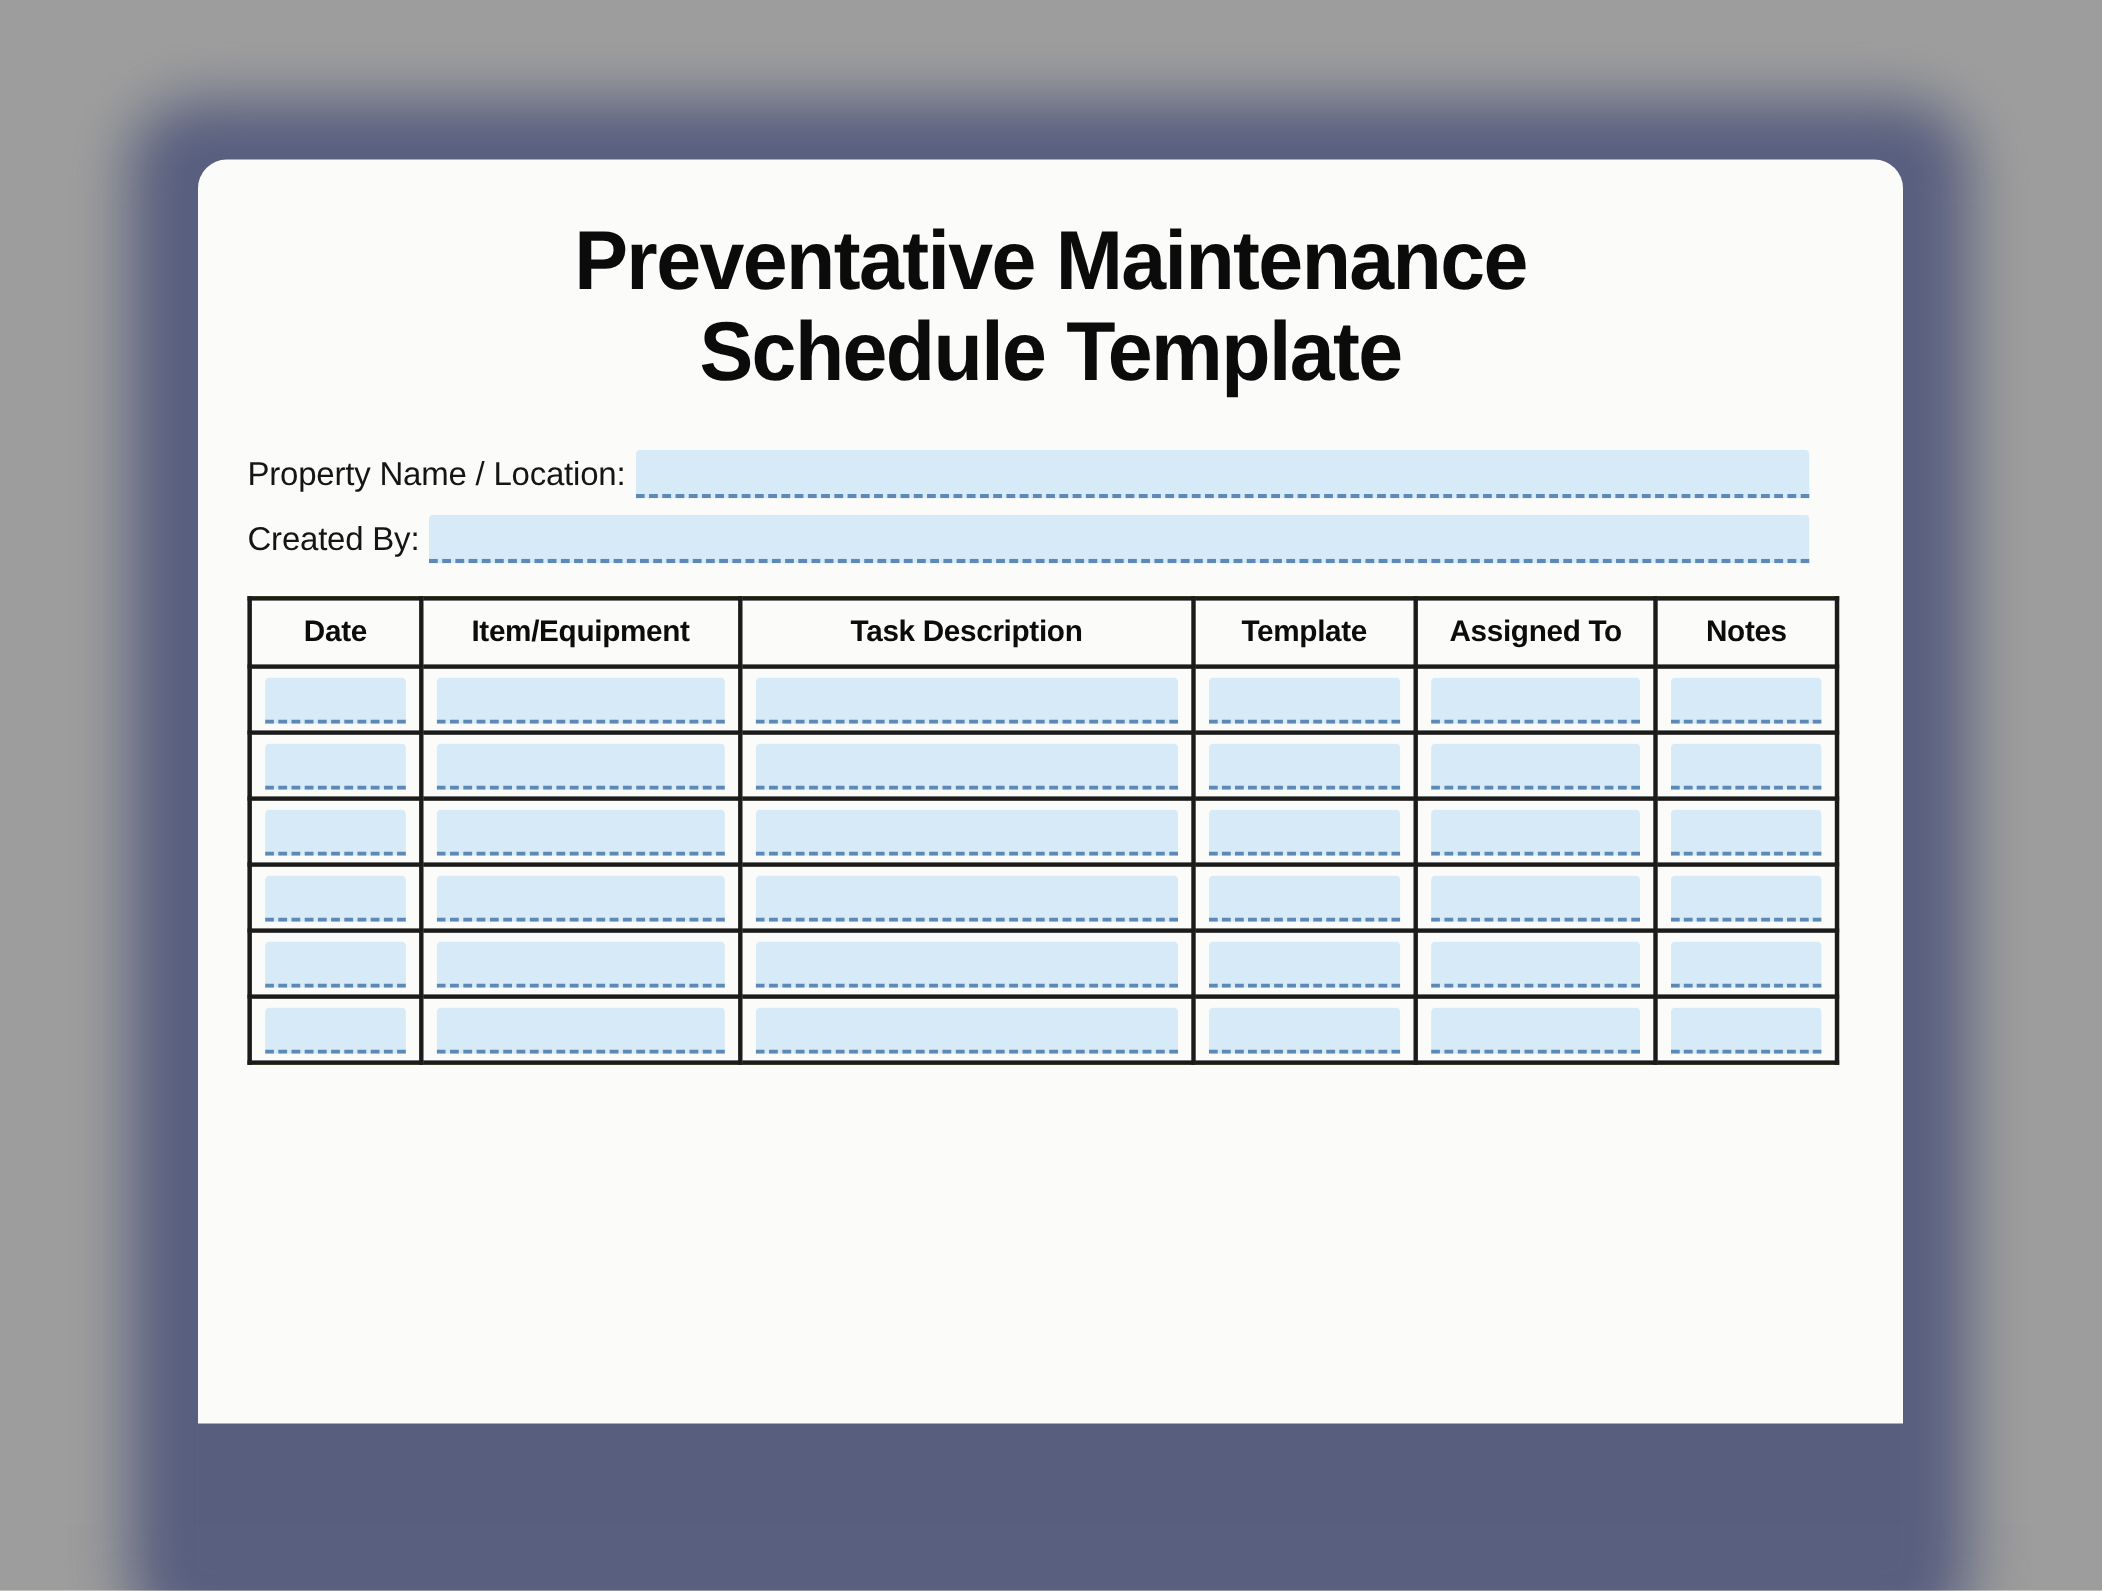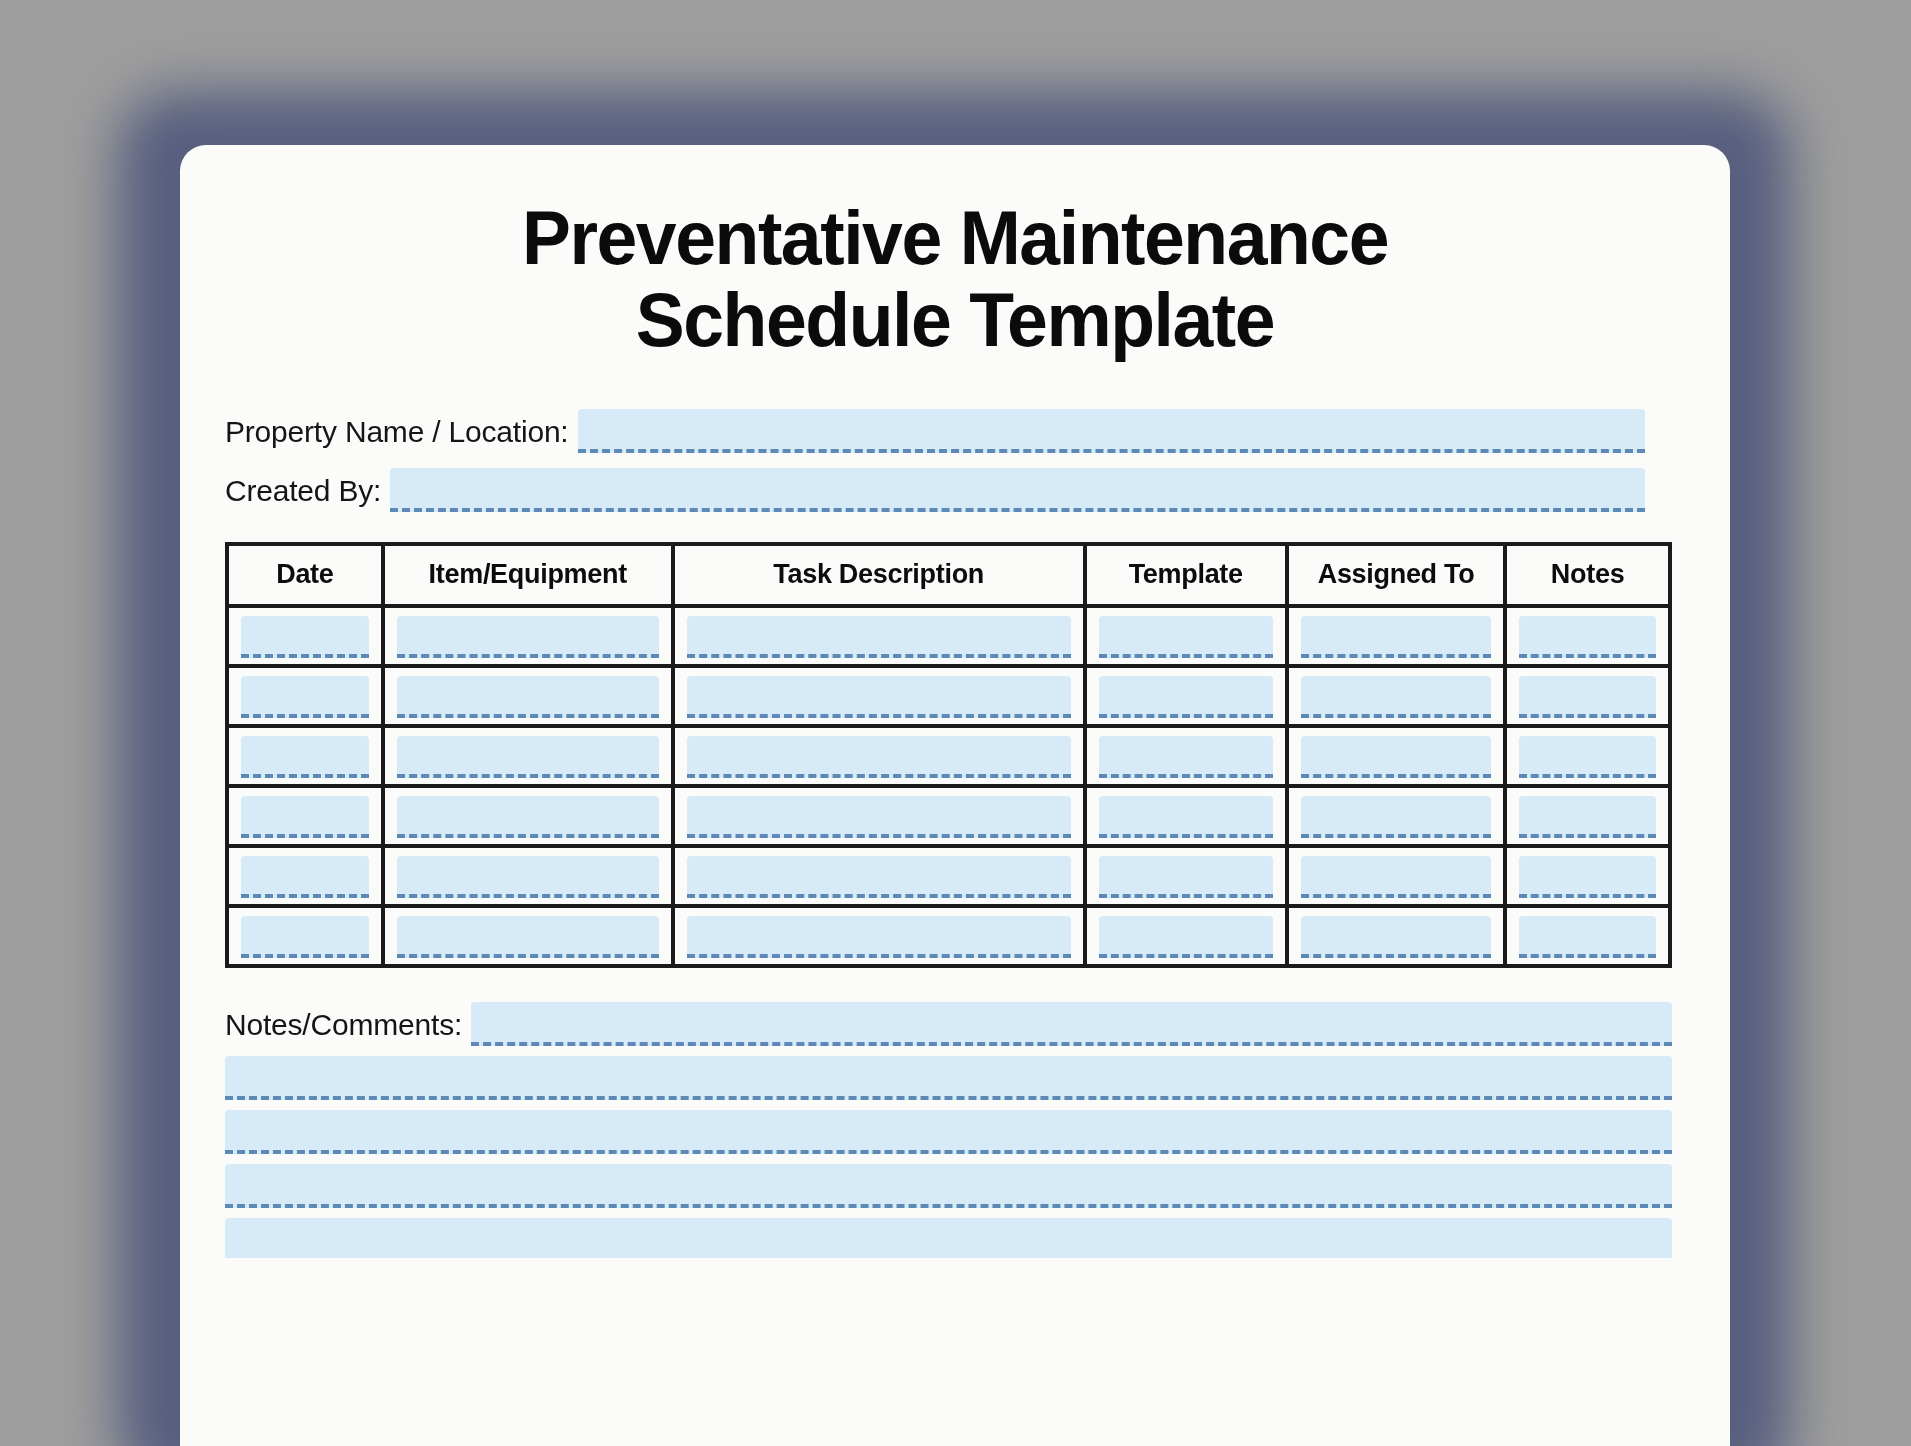--- a/index.html
+++ b/index.html
@@ -19,21 +19,21 @@
     border-radius:60px;
     background:#565d7e;
     filter:blur(26px);
     opacity:.97;
   }
 
   
   #card{
     position:absolute;
     left:180px; top:145px;
-    width:1550px; height:1301px;
+    width:1550px; height:1149px;
     background:#fbfbf9;
     border-radius:26px 26px 0 0;
     overflow:hidden;
   }
 
   
   #title{
     margin:0;
     padding:52px 40px 0 40px;
     text-align:center;
@@ -311,26 +311,14 @@
               <div class="cellfill"></div>
             </td>
             <td>
               <div class="cellfill"></div>
             </td>
           </tr>
         </tbody>
     </table>
   </div>
 
-  <div id="notes">
-    <div id="notes-head">
-      <span id="notes-label">Notes/Comments:</span>
-      <span class="field"></span>
-    </div>
-    <div id="note-lines">
-        <div class="note-line"></div>
-        <div class="note-line"></div>
-        <div class="note-line"></div>
-        <div class="note-line last"></div>
-      </div>
-  </div>
 
 </div>
 
 </body></html>

